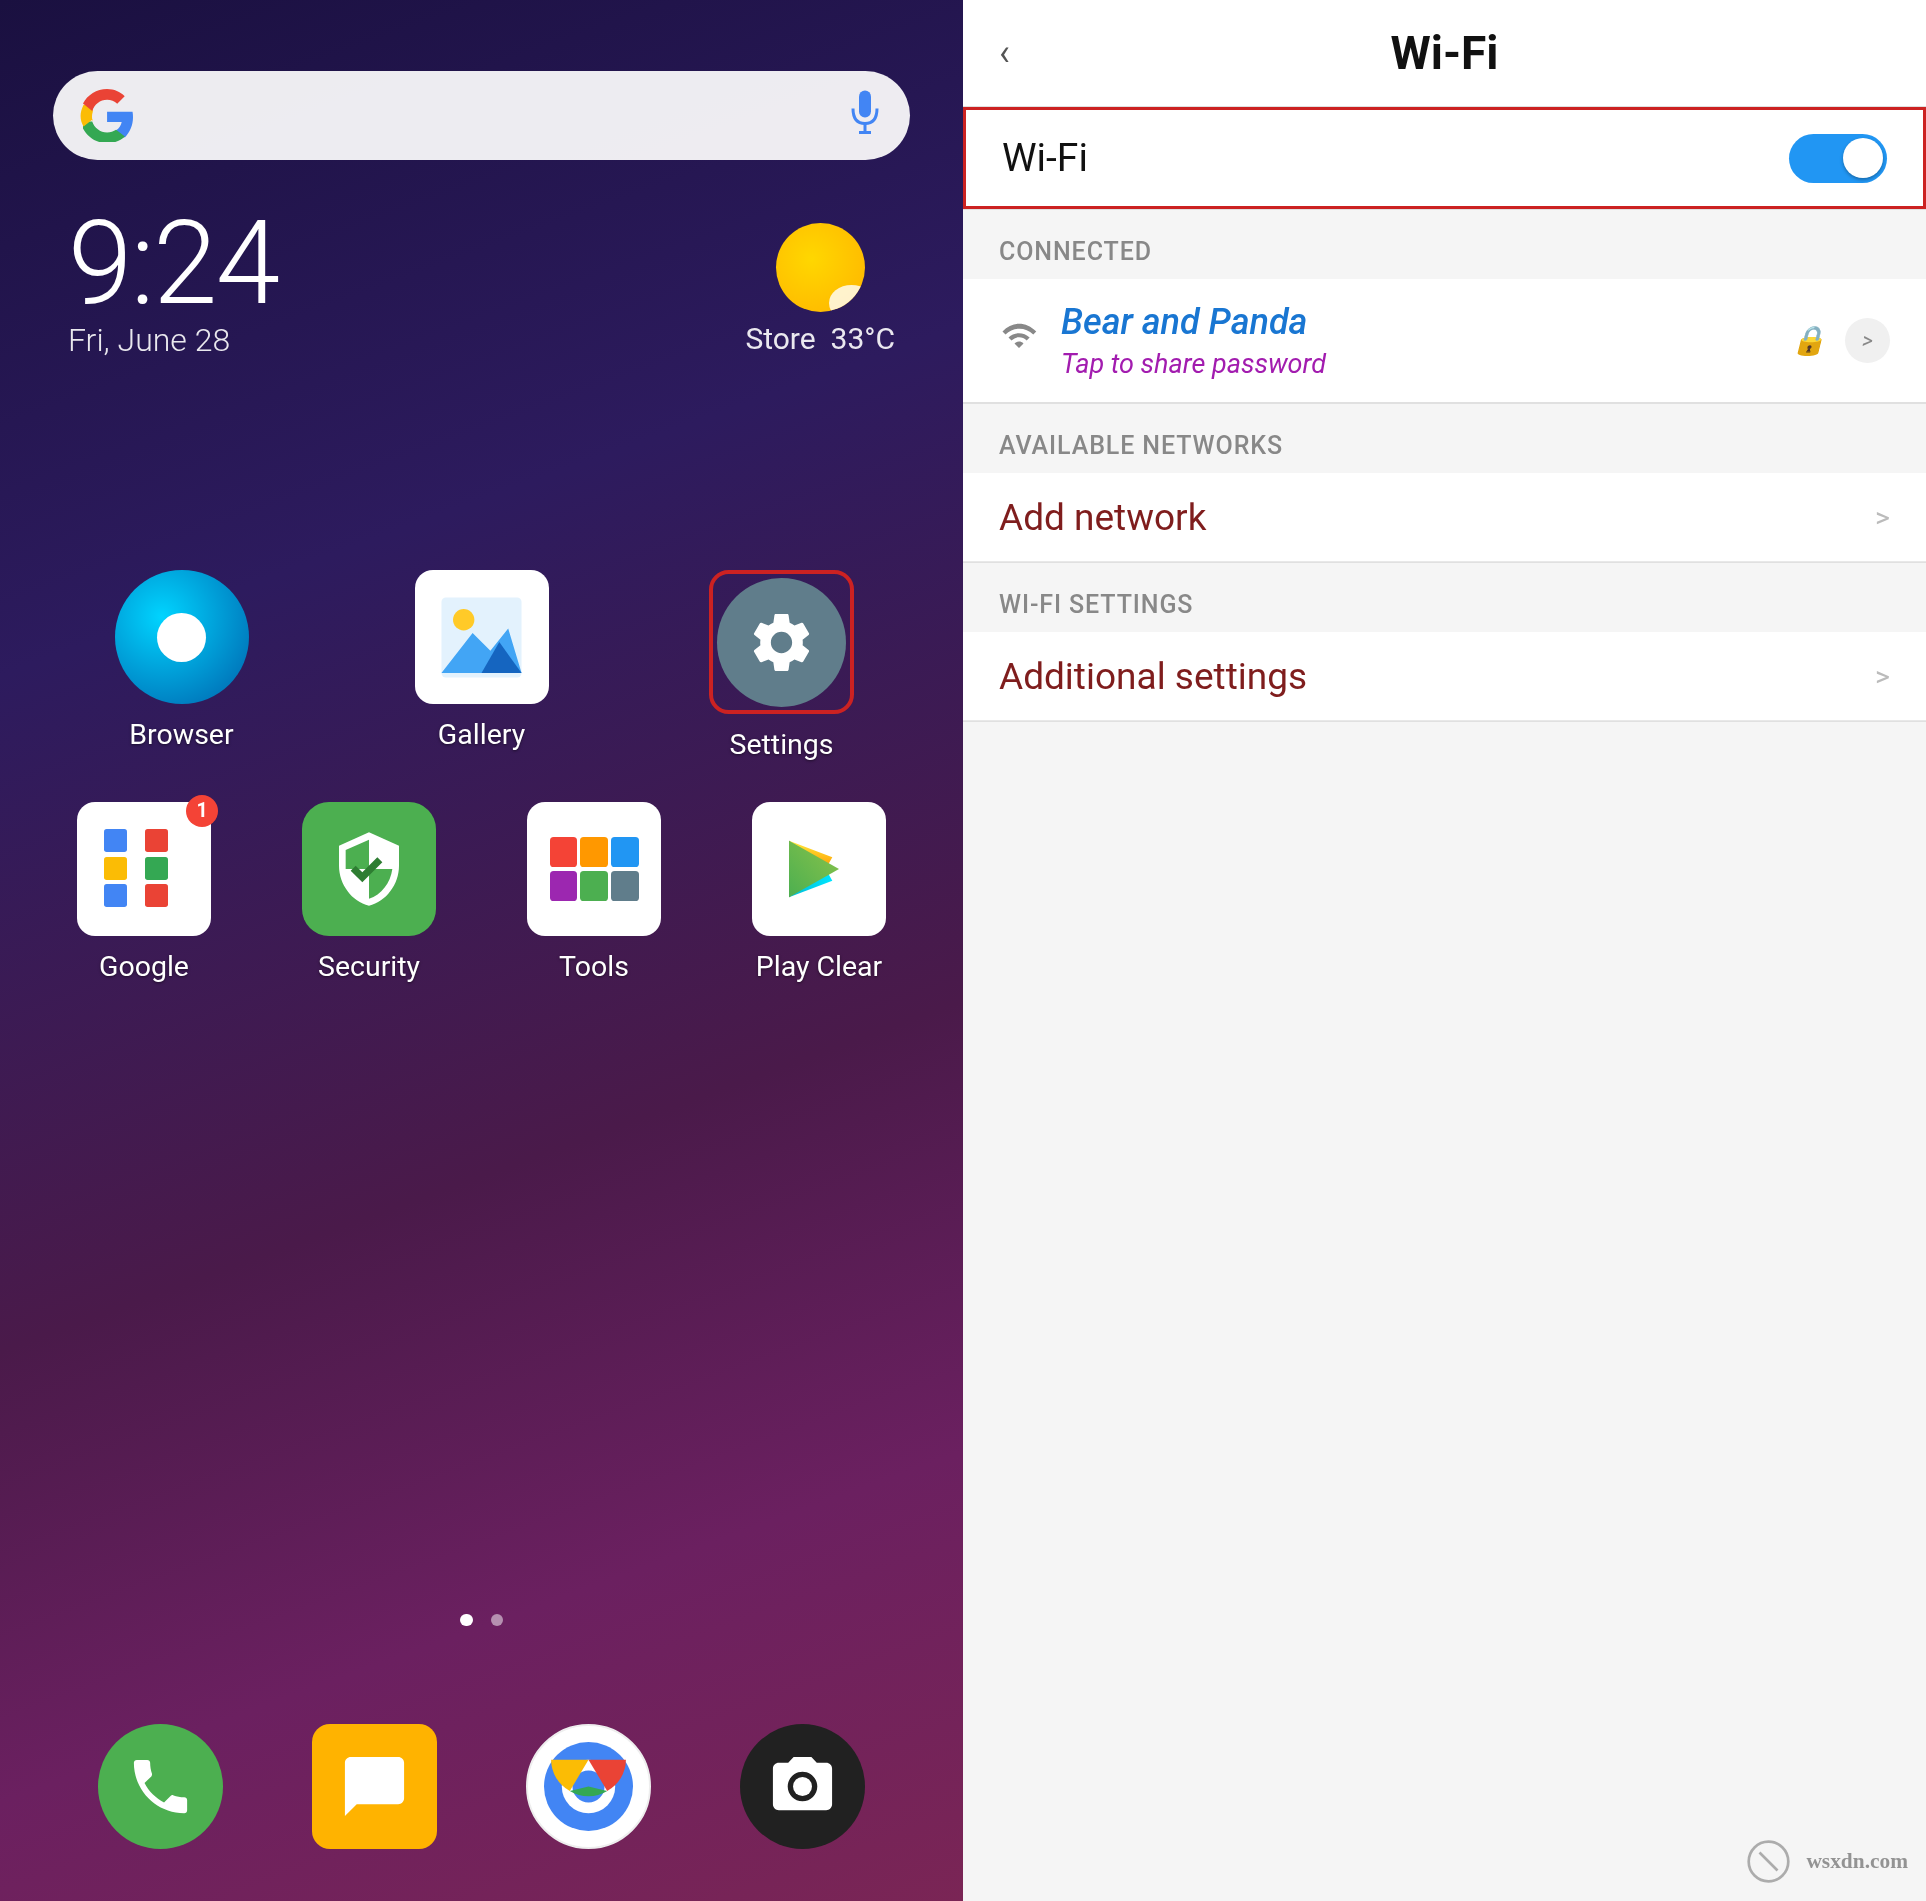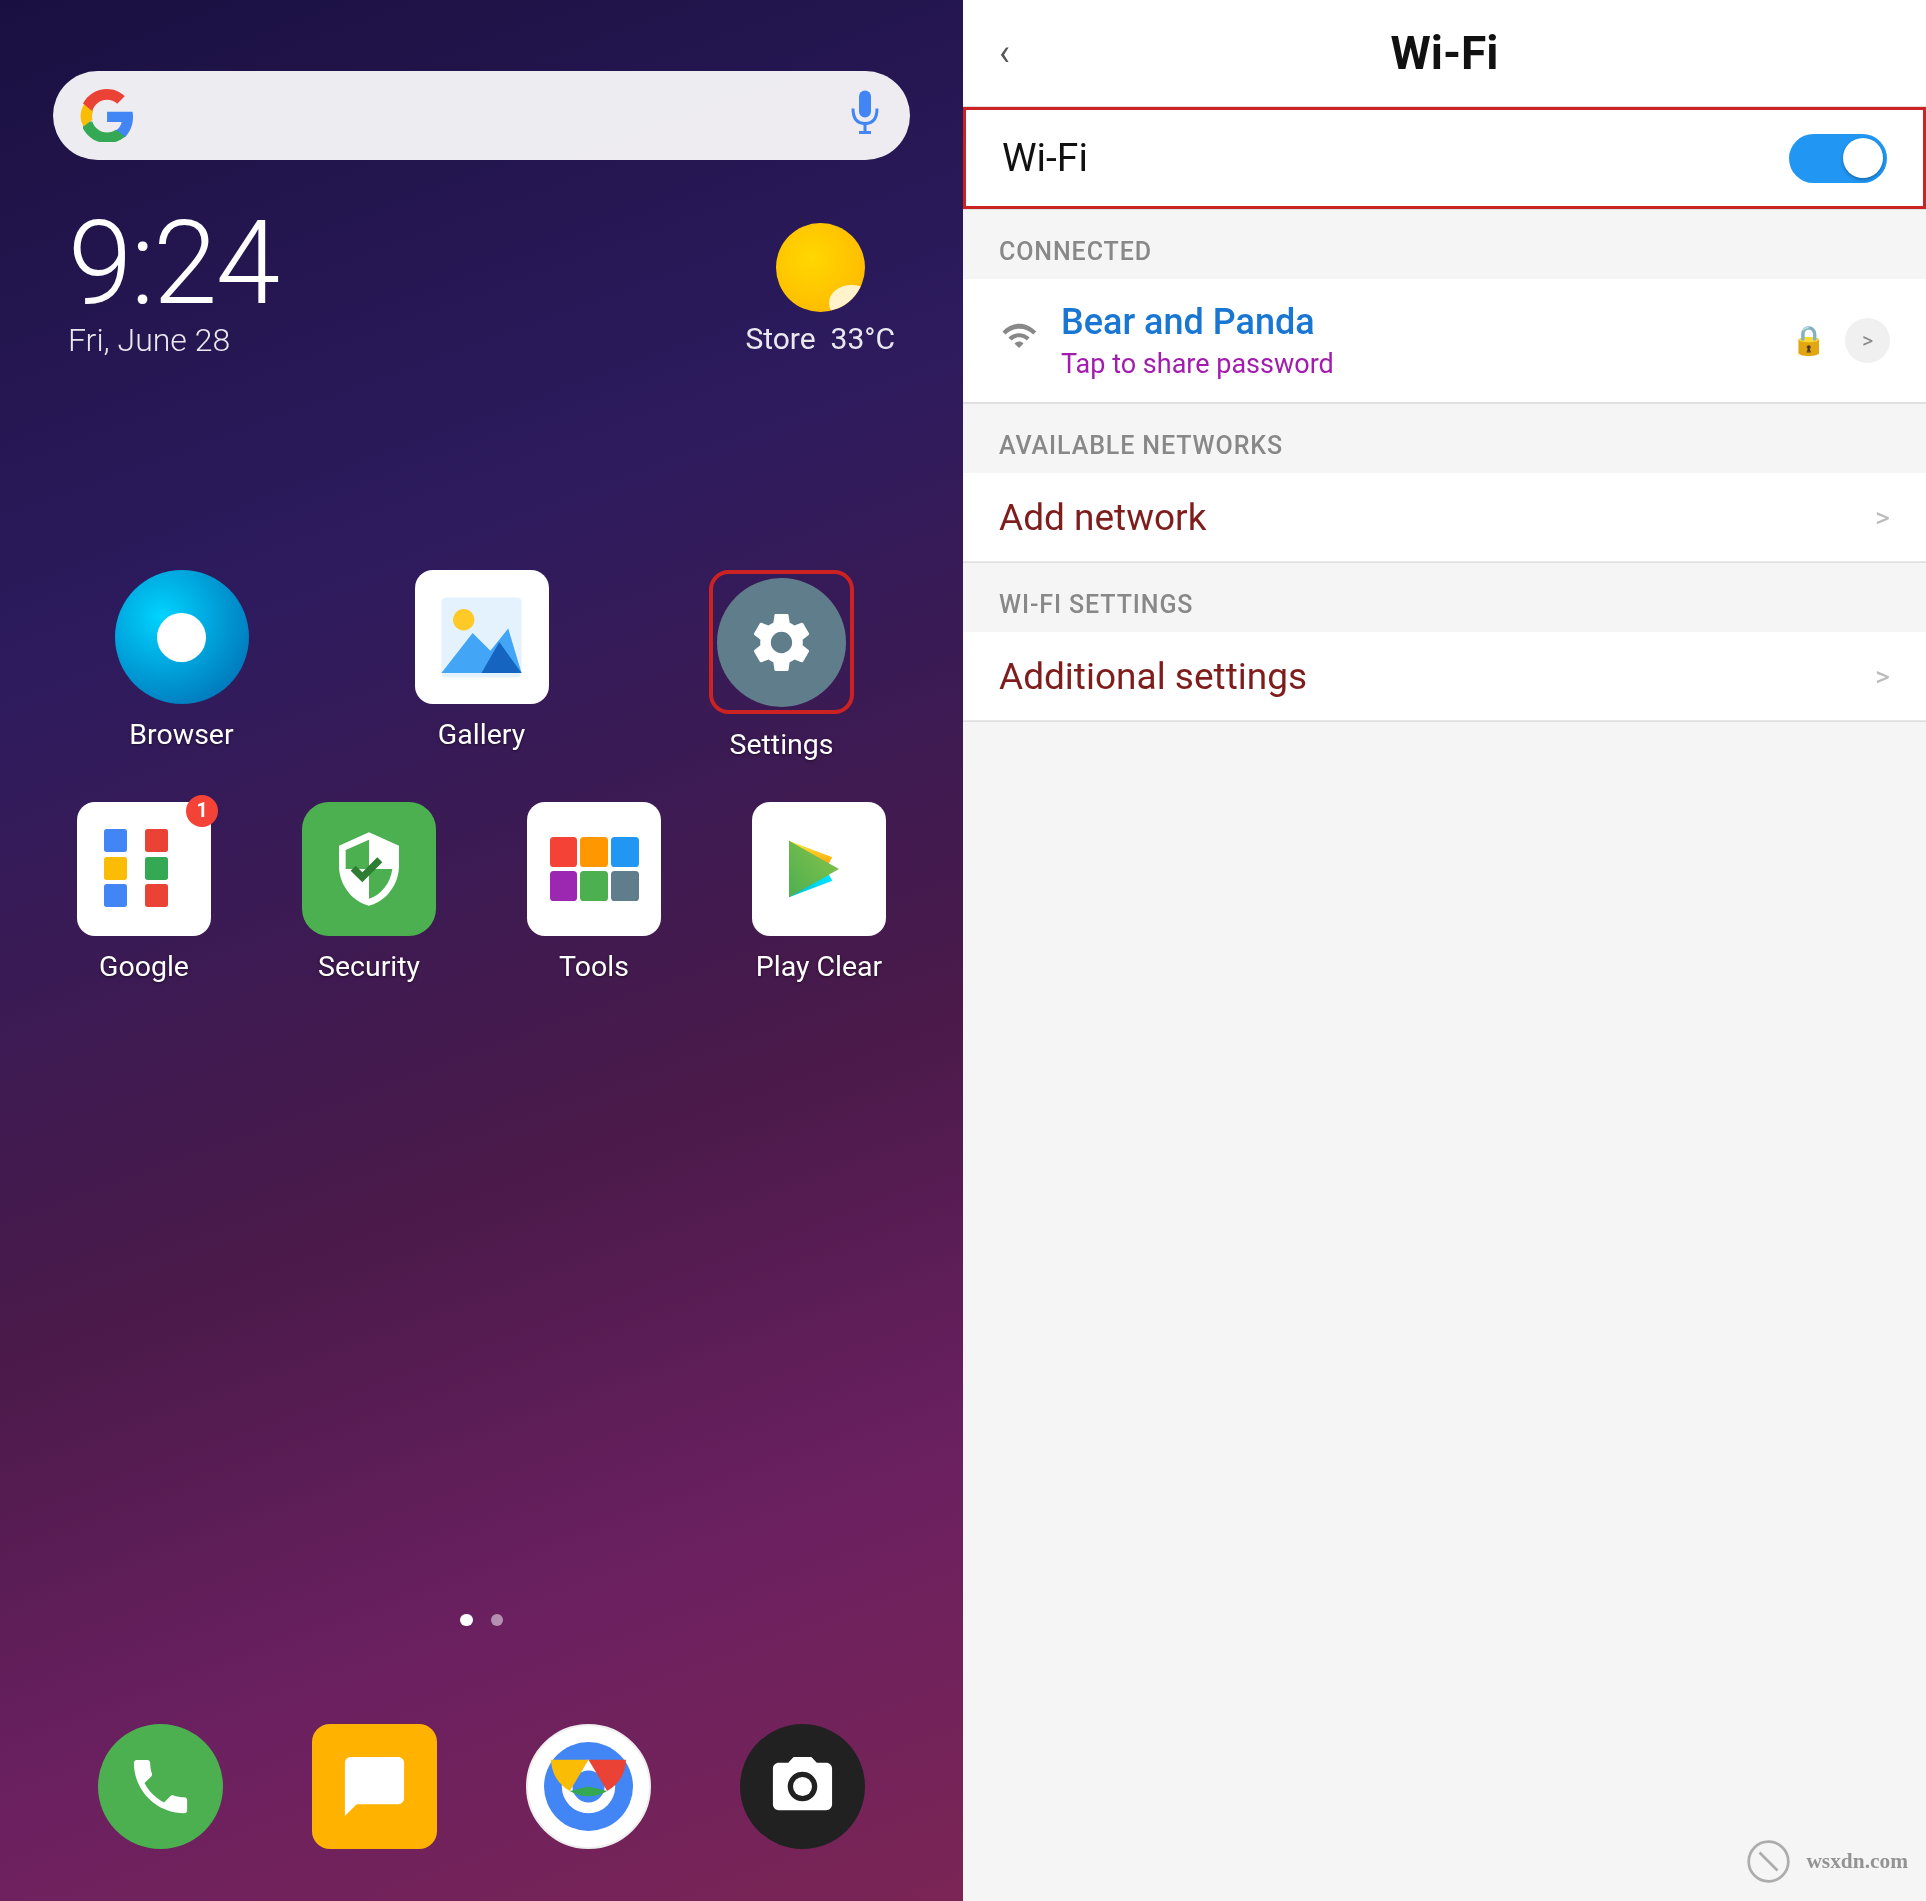--- a/index.html
+++ b/index.html
@@ -230,20 +230,21 @@
     }
 
     
     .network-row {
       background: white;
       padding: 22px 36px;
       display: flex;
       align-items: center;
       border-bottom: 0.9px solid #e0e0e0;
       cursor: pointer;
+      font-style: italic;
     }
 
     .wifi-signal-icon {
       margin-right: 22px;
       color: #888;
       font-size: 36px;
     }
 
     .network-info {
       flex: 1;

